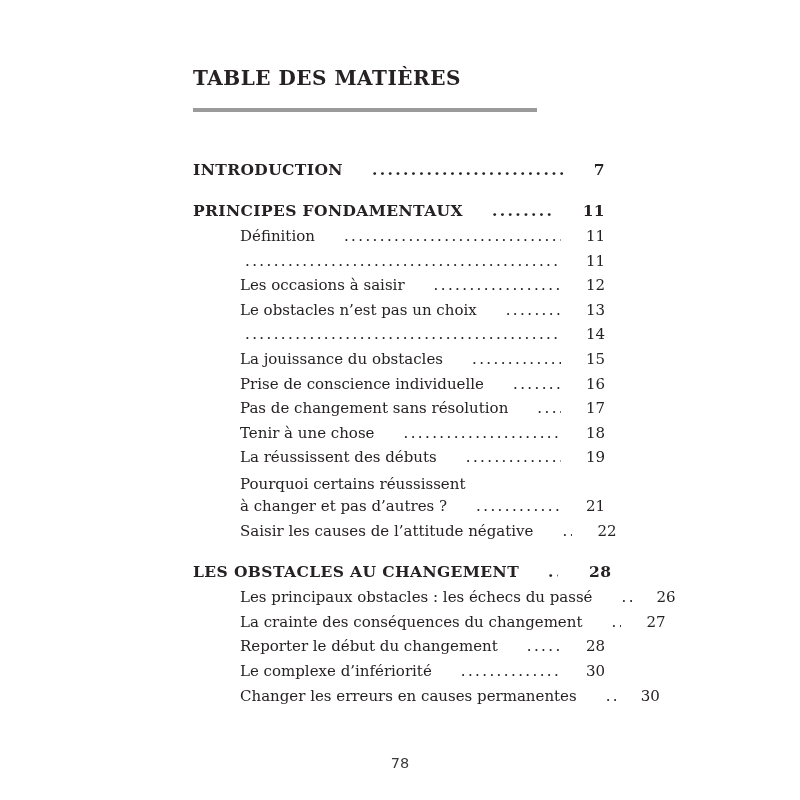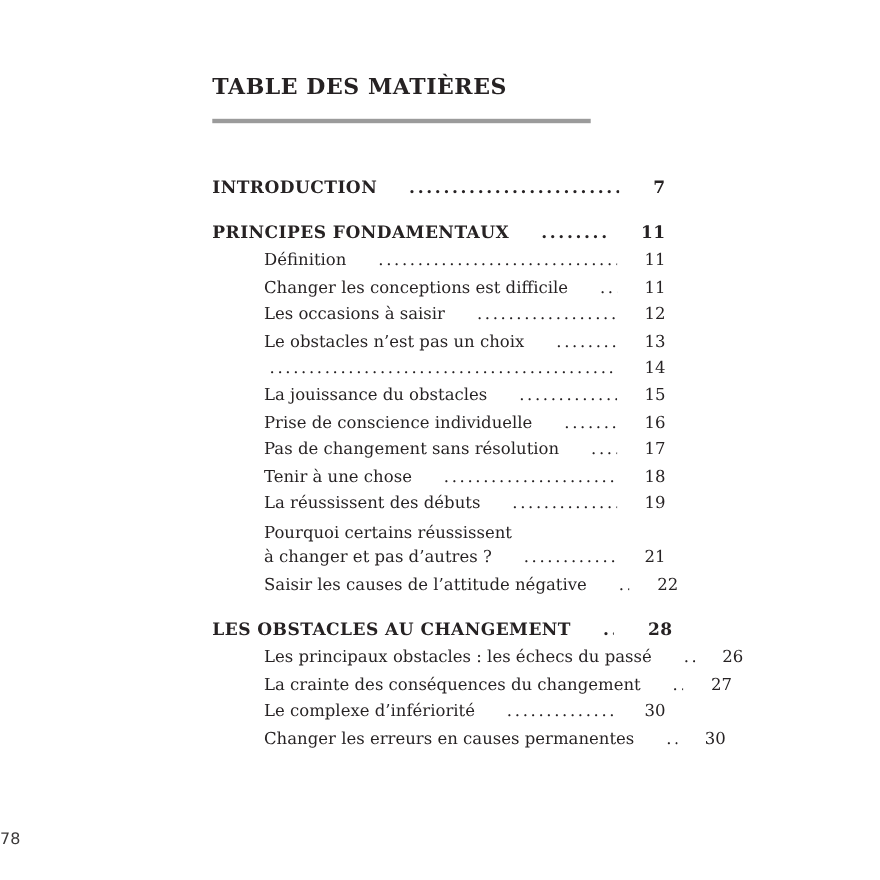--- a/index.html
+++ b/index.html
@@ -45,21 +45,21 @@
     flex:1;min-width:10px;overflow:hidden;white-space:nowrap;
     margin:0 1px 0 5px;
   }
   .leader::after{
     content:"..........................................................................";
     letter-spacing:2.4px;
   }
   .pageno{white-space:nowrap;}
   .folio{
     position:absolute;left:0;right:0;top:755px;
-    text-align:left;font-size:14.5px;color:#3c3a3a;
+    text-align:center;font-size:14.5px;color:#3c3a3a;
     font-family:"DejaVu Sans","Liberation Sans",sans-serif;
   }
 </style>
 </head>
 <body>
 
 <div class="page">
   <h1 class="title">TABLE DES MATIÈRES</h1>
   <div class="title-rule"></div>
   <nav class="toc" id="toc">
@@ -86,21 +86,20 @@
     <span class="line">
       <span class="label">Définition</span>
       <span class="leader"></span>
       <span class="pageno">11</span>
     </span>
   </div>
 
   <div class="row lvl2">
 
     <span class="line">
-      <span class="label">Changer les conceptions est difficile</span>
       <span class="leader"></span>
       <span class="pageno">11</span>
     </span>
   </div>
 
   <div class="row lvl2">
 
     <span class="line">
       <span class="label">Les occasions à saisir</span>
       <span class="leader"></span>
@@ -208,20 +207,28 @@
 
   <div class="row lvl2">
 
     <span class="line">
       <span class="label">La crainte des conséquences du changement</span>
       <span class="leader"></span>
       <span class="pageno">27</span>
     </span>
   </div>
 
+  <div class="row lvl2">
+
+    <span class="line">
+      <span class="label">Reporter le début du changement</span>
+      <span class="leader"></span>
+      <span class="pageno">28</span>
+    </span>
+  </div>
 
   <div class="row lvl2">
 
     <span class="line">
       <span class="label">Le complexe d’infériorité</span>
       <span class="leader"></span>
       <span class="pageno">30</span>
     </span>
   </div>
 

